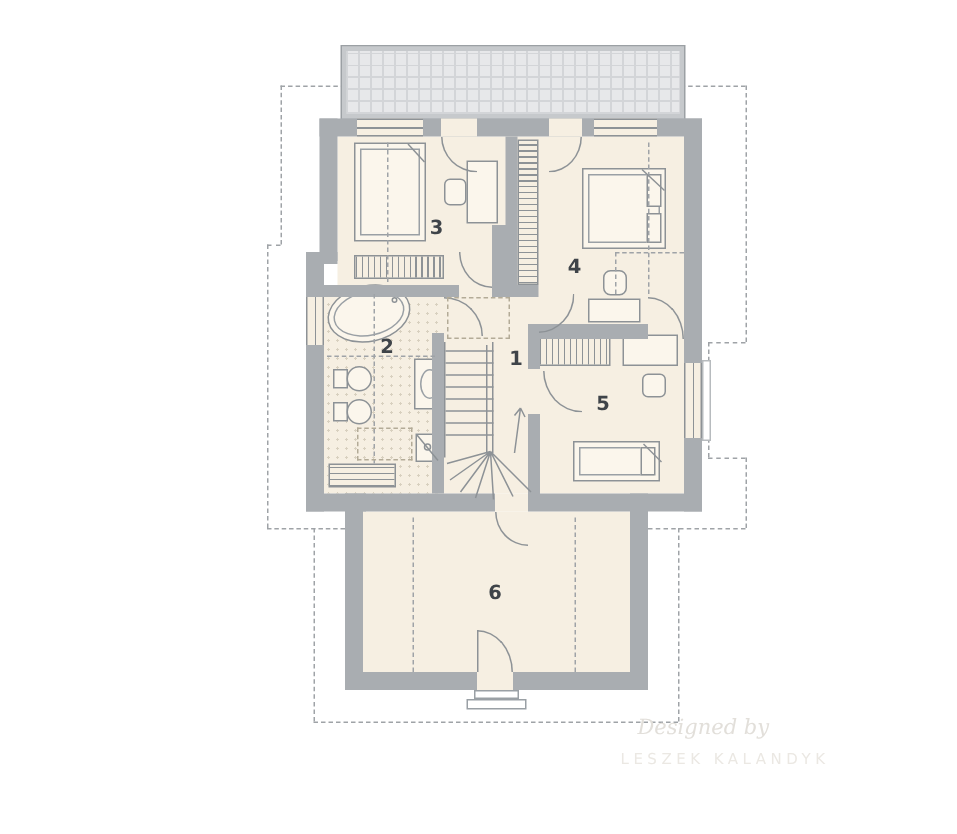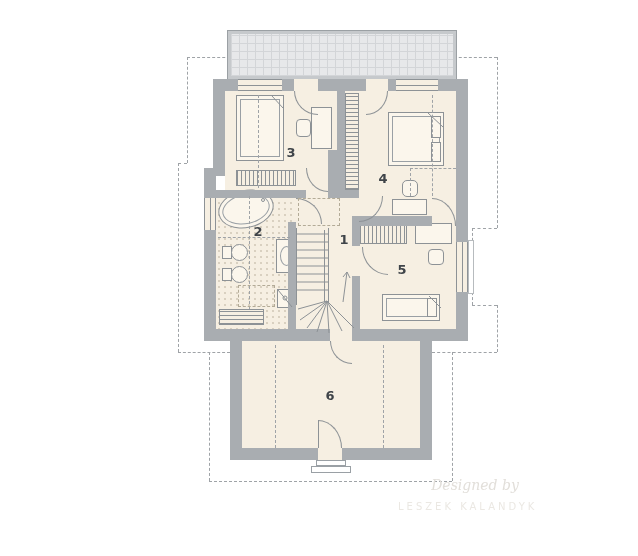--- a/index.html
+++ b/index.html
@@ -23,22 +23,22 @@
         border-top:1px solid #8d9296;border-bottom:1px solid #8d9296}
   .winv{background:linear-gradient(to right,transparent 5px,#8d9296 5px,#8d9296 6px,transparent 6px) #f6efe2;
         border-left:1px solid #8d9296;border-right:1px solid #8d9296}
   .tiles{background-image:radial-gradient(#d8d0bf 0.7px,transparent 0.9px);background-size:6px 6px}
   .lab{font-size:13px;font-weight:600;color:#3f4449;text-align:center;line-height:14px}
   .ell{border-radius:50%}
   #balcony{background:
       repeating-linear-gradient(0deg,#d3d5d8 0 1px,transparent 1px 8px),
       repeating-linear-gradient(90deg,#d3d5d8 0 1px,transparent 1px 8px),#e7e8ea;
       border:3px solid #c6c9cc;outline:1px solid #9ba0a4}
-  .wm1{font:italic 14px "DejaVu Serif",serif;color:#e2dfda;text-align:center}
-  .wm2{font-size:10px;letter-spacing:3px;color:#ebe8e3;text-align:left}
+  .wm1{font:italic 14px "DejaVu Serif",serif;color:#e2dfda;}
+  .wm2{font-size:10px;letter-spacing:3px;color:#ebe8e3;text-align:right}
   svg.ov{position:absolute;left:0;top:0;pointer-events:none}
 </style>
 </head>
 <body>
 
 <div id="canvas">
 
   <div class="a dh" style="left:187px;top:57px;width:310px"></div>
   <div class="a dv" style="left:187px;top:57px;height:106px"></div>
   <div class="a dh" style="left:178px;top:163px;width:9px"></div>

